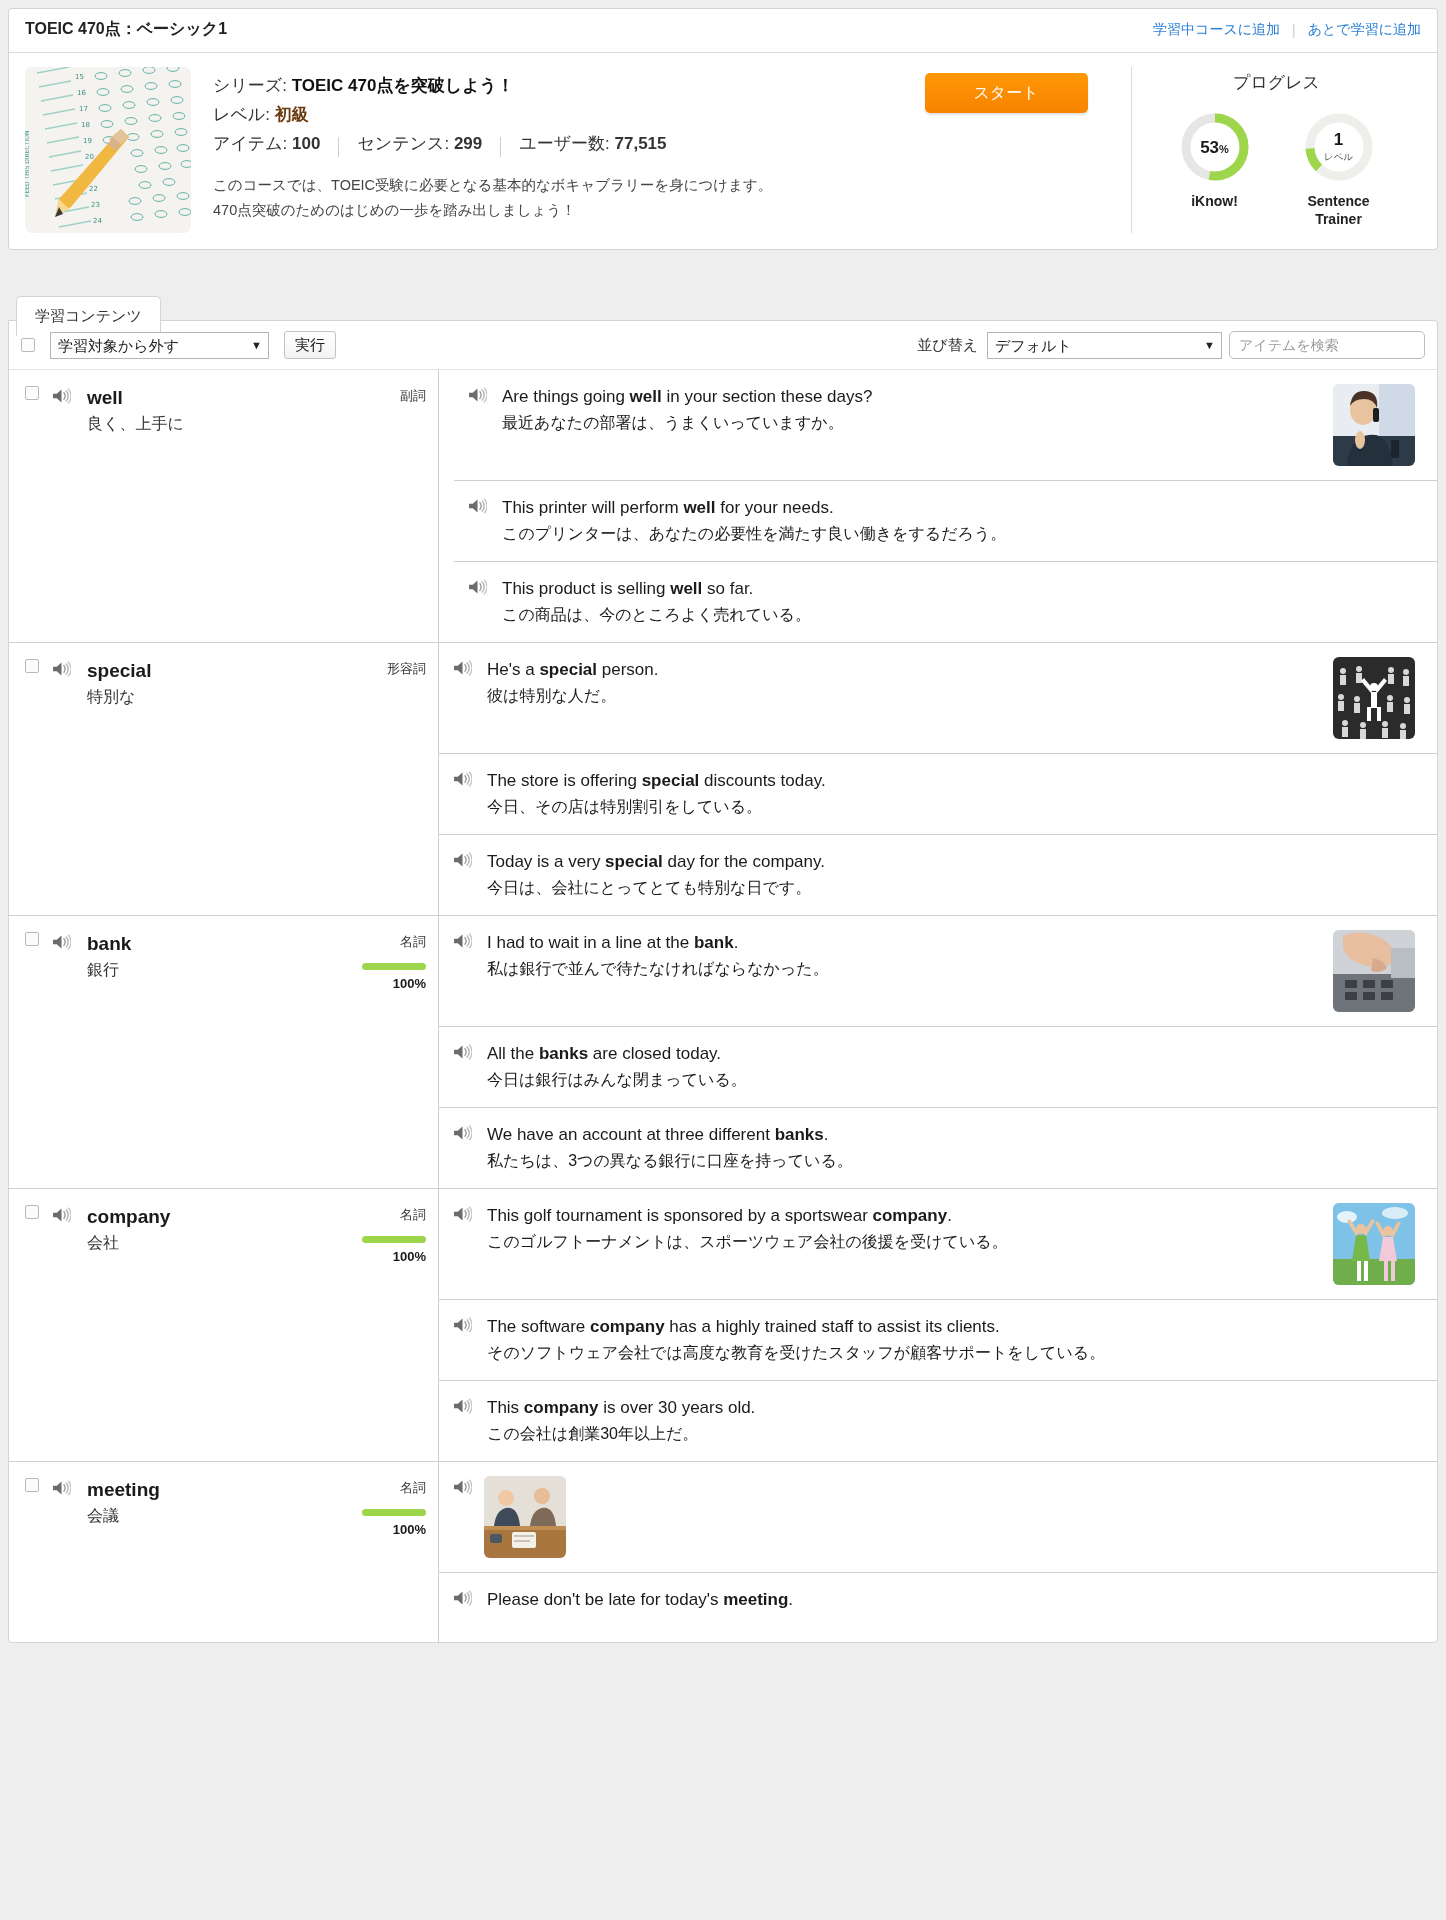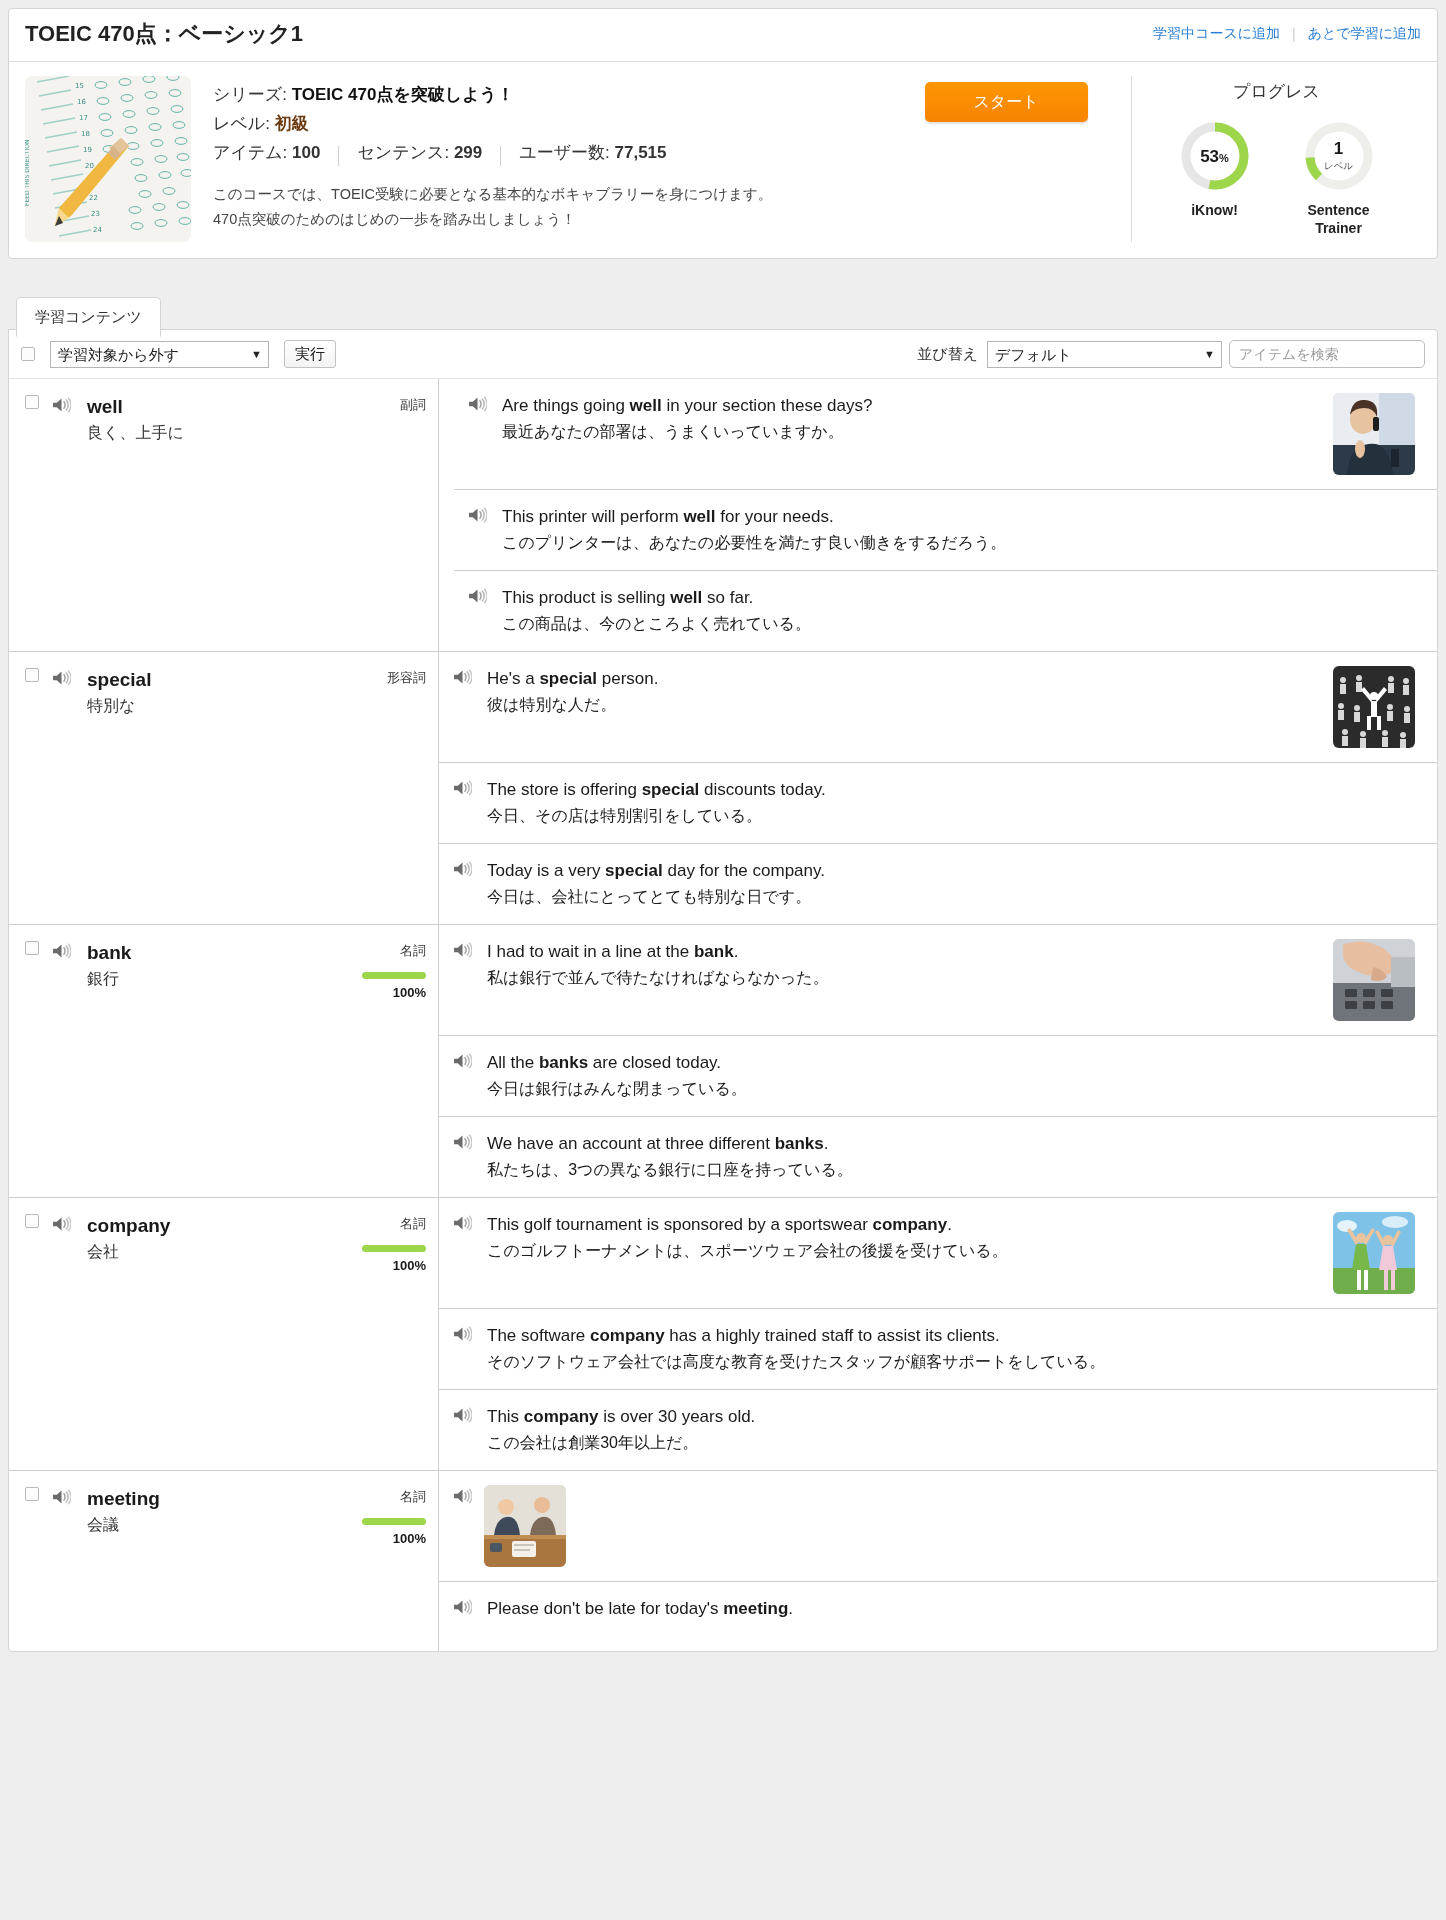--- a/index.html
+++ b/index.html
@@ -21,21 +21,21 @@
     margin: 8px 0 0 0;
   }
   .course-head {
     display: flex;
     align-items: center;
     justify-content: space-between;
     border-bottom: 1px solid #dcdcdc;
     padding: 10px 16px 12px 16px;
   }
   .course-title {
-    font-size: 22px;
+    font-size: 16px;
     font-weight: bold;
     color: #222222;
     letter-spacing: 0px;
     text-align: center;
   }
   .head-links { font-size: 14px; color: #2a7fd4; display: flex; align-items: center; }
   .head-links a { color: #2a7fd4; text-decoration: none; cursor: pointer; }
   .head-sep { color: #cccccc; margin: 0 12px; }
 
   .course-body { display: flex; align-items: stretch; padding: 14px 16px 16px 16px; }
@@ -113,21 +113,21 @@
   .tabbar { margin-top: 30px; padding-left: 8px; display: flex; align-items: flex-end; }
   .tab {
     background: #ffffff;
     border: 1px solid #d4d4d4;
     border-bottom: 1px solid #ffffff;
     border-radius: 5px 5px 0 0;
     padding: 10px 18px 9px 18px;
     font-size: 15px;
     color: #333333;
     cursor: pointer;
-    position: relative; top: 8px;
+    position: relative; top: 16px;
   }
 
   
   .content-panel {
     background: #ffffff;
     border: 1px solid #d4d4d4;
     border-radius: 0 4px 4px 4px;
   }
 
   .toolbar {

